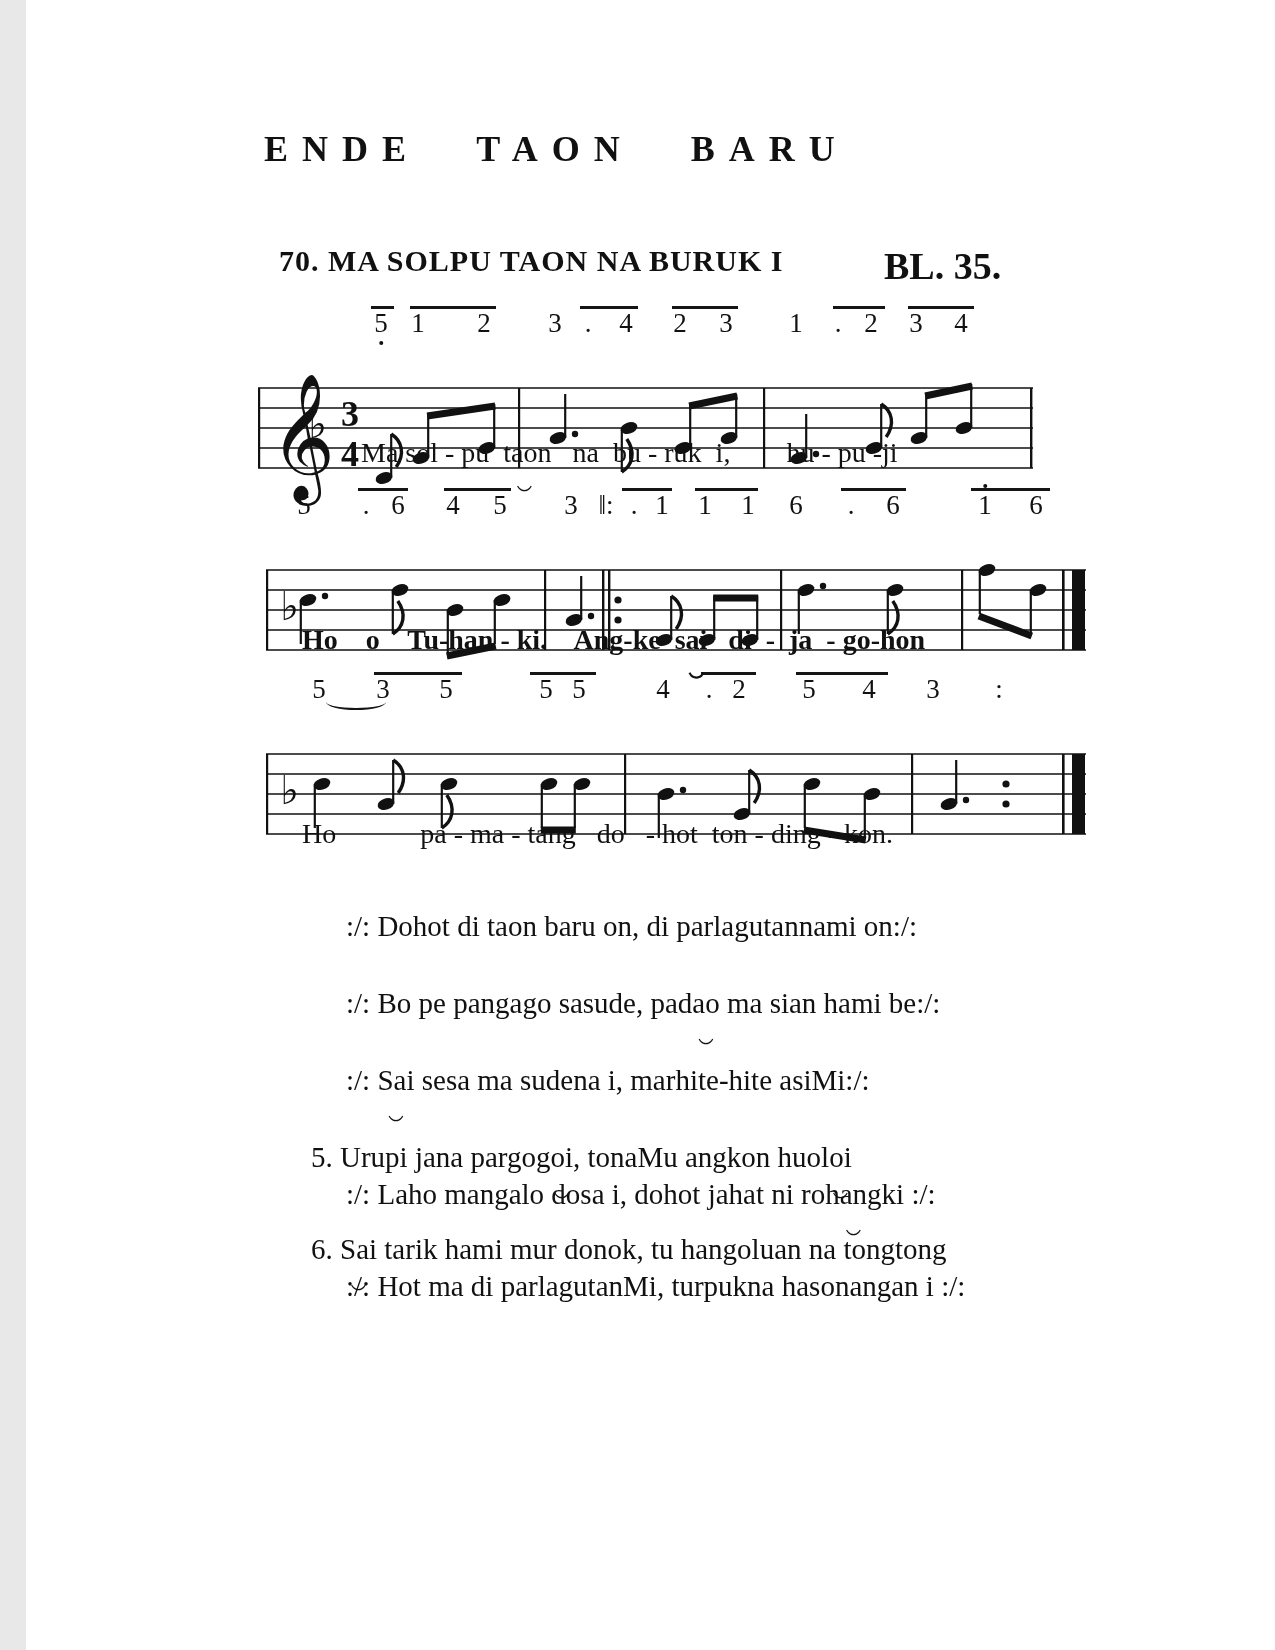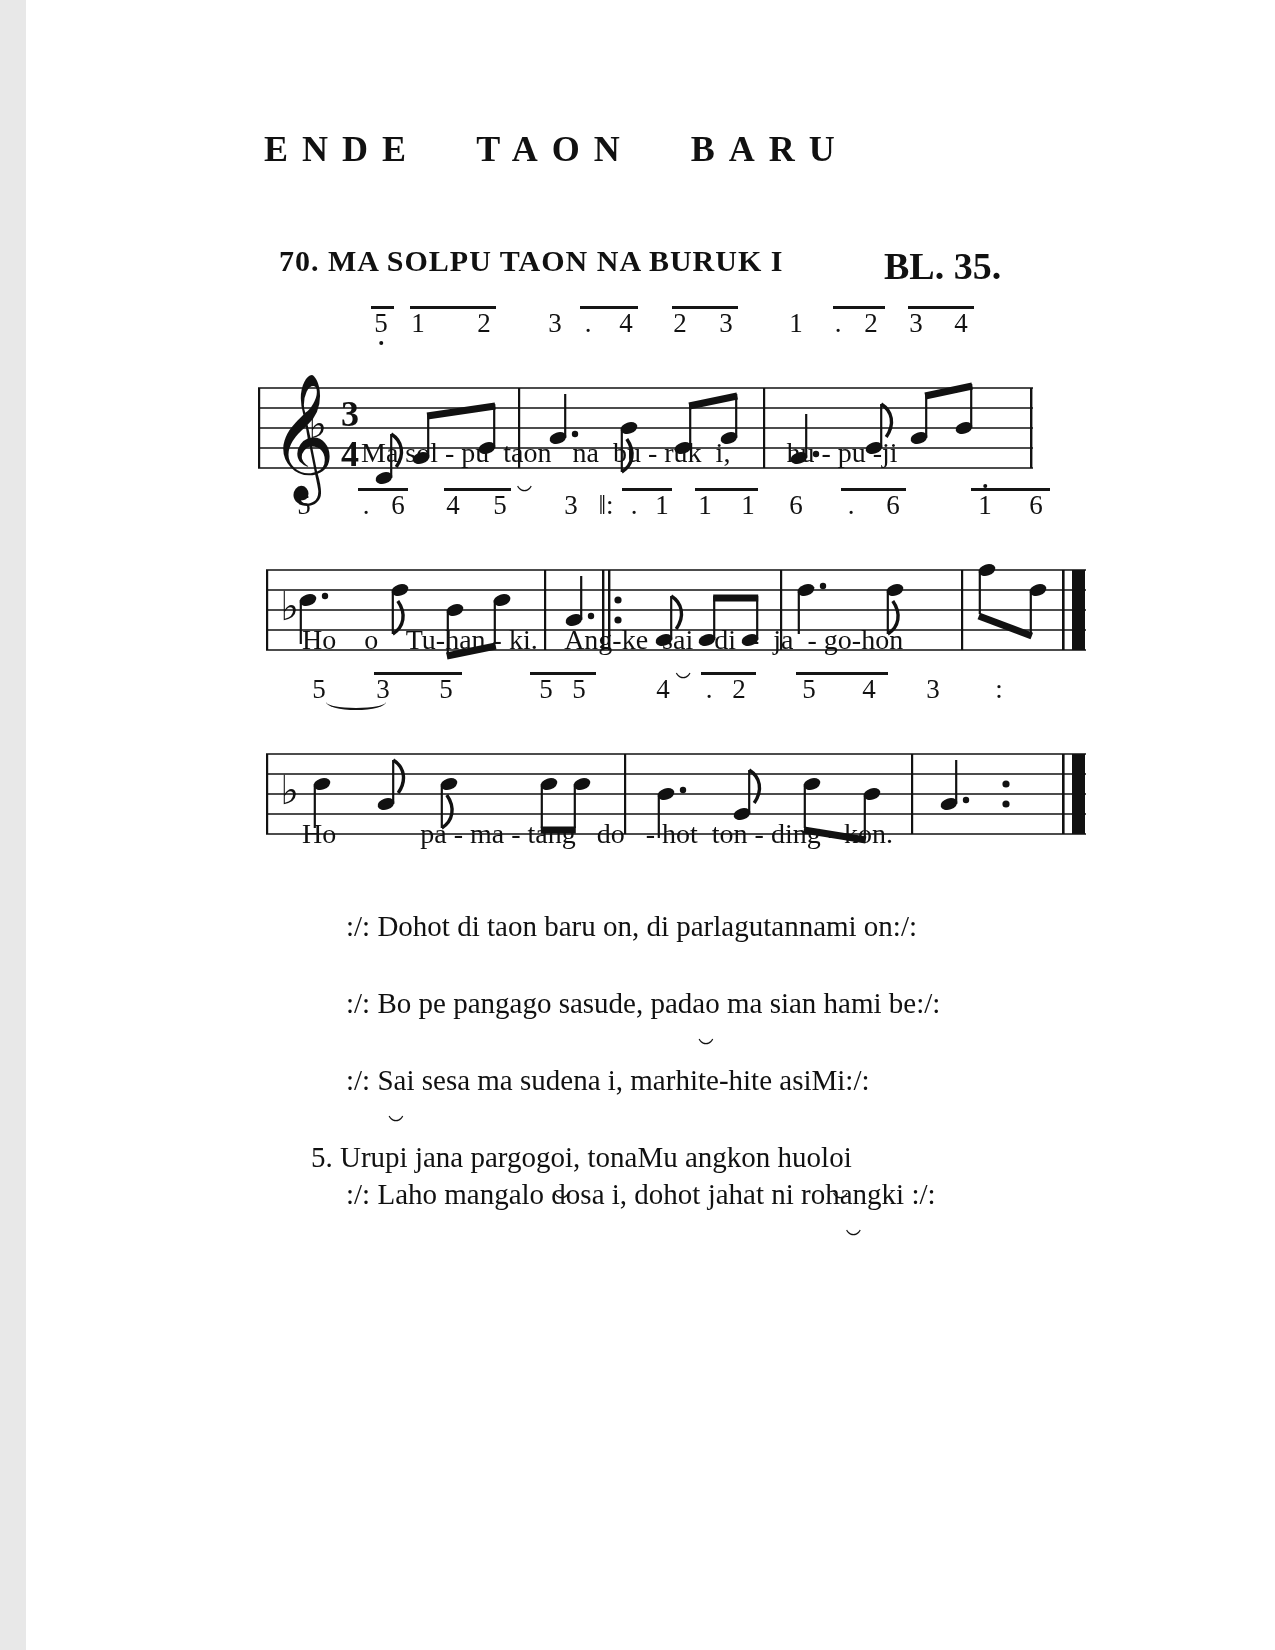--- a/index.html
+++ b/index.html
@@ -307,31 +307,35 @@
           <rect x="645" y="10" width="2.2" height="80" fill="#111"></rect>
           <circle cx="740" cy="40" r="3.6" fill="#111"></circle>
           <circle cx="740" cy="60" r="3.6" fill="#111"></circle>
           <rect x="796" y="10" width="2.6" height="80" fill="#111"></rect>
           <rect x="806" y="10" width="13" height="80" fill="#111"></rect>
         </svg>
       </div>
     </div>
   <div id="lyrics-root">
       <div class="lyr" style="left: 335px; top: 437px;">Ma sol - pu  t<span class="uslur">ao</span>n   na  bu - ruk  i,        hu - pu -ji</div>
-      <div class="lyr" style="left: 276px; top: 624px;">Ho    o    Tu-han - ki.    Ang-ke  s<span class="uslur">ai</span>   di  -  ja  - go-hon</div>
+      <div class="lyr" style="left: 276px; top: 624px; font-weight: bold;">Ho    o    Tu-han - ki.    Ang-ke  s<span class="uslur">ai</span>   di  -  ja  - go-hon</div>
       <div class="lyr" style="left: 276px; top: 818px;">Ho            pa - ma - tang   do   - hot  ton - ding - kon.</div>
     </div>
   <div id="verses">
       <div class="verse">
         <div class="l2">:/: Dohot di taon baru on, di parlagutannami on:/:</div>
       </div>
       <div class="verse">
         <div class="l2">:/: Bo pe pangago sasude, pad<span class="uslur">ao</span> ma sian hami be:/:</div>
       </div>
       <div class="verse">
         <div class="l2">:/: <span class="uslur">Sai</span> sesa ma sudena i, marhite-hite asiMi:/:</div>
       </div>
       <div class="verse tight">
         <div class="l1">5. Urupi jana pargog<span class="uslur">oi</span>, tonaMu angkon huol<span class="uslur">oi</span></div>
         <div class="l2">:/: Laho mangalo dosa i, dohot jahat ni roh<span class="uslur">an</span>gki :/:</div>
       </div>
+      <div class="verse">
+        <div class="l1">6. <span class="uslur">Sai</span> tarik hami mur donok, tu hangoluan na tongtong</div>
+        <div class="l2">:/: Hot ma di parlagutanMi, turpukna hasonangan i :/:</div>
+      </div>
     </div>
 </div>
 
 </body></html>

